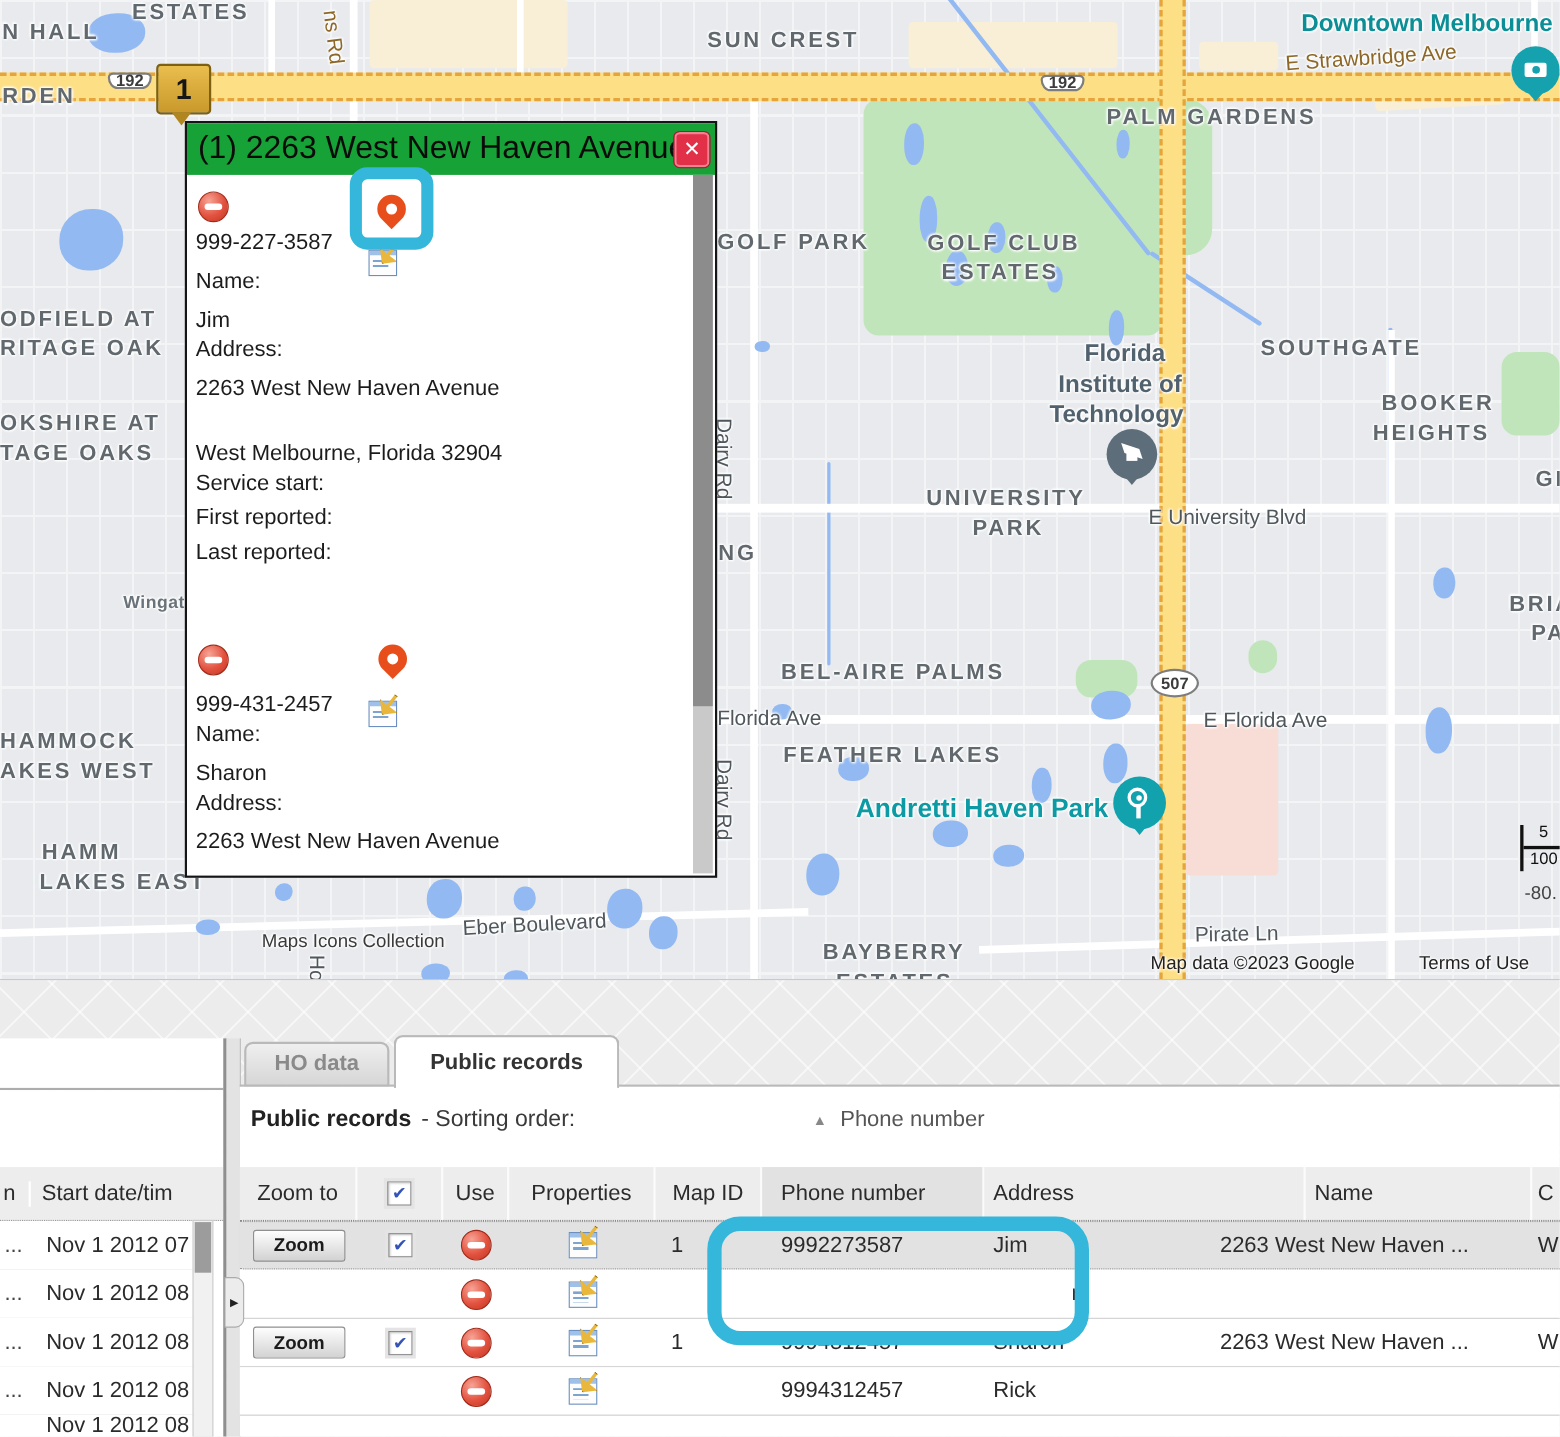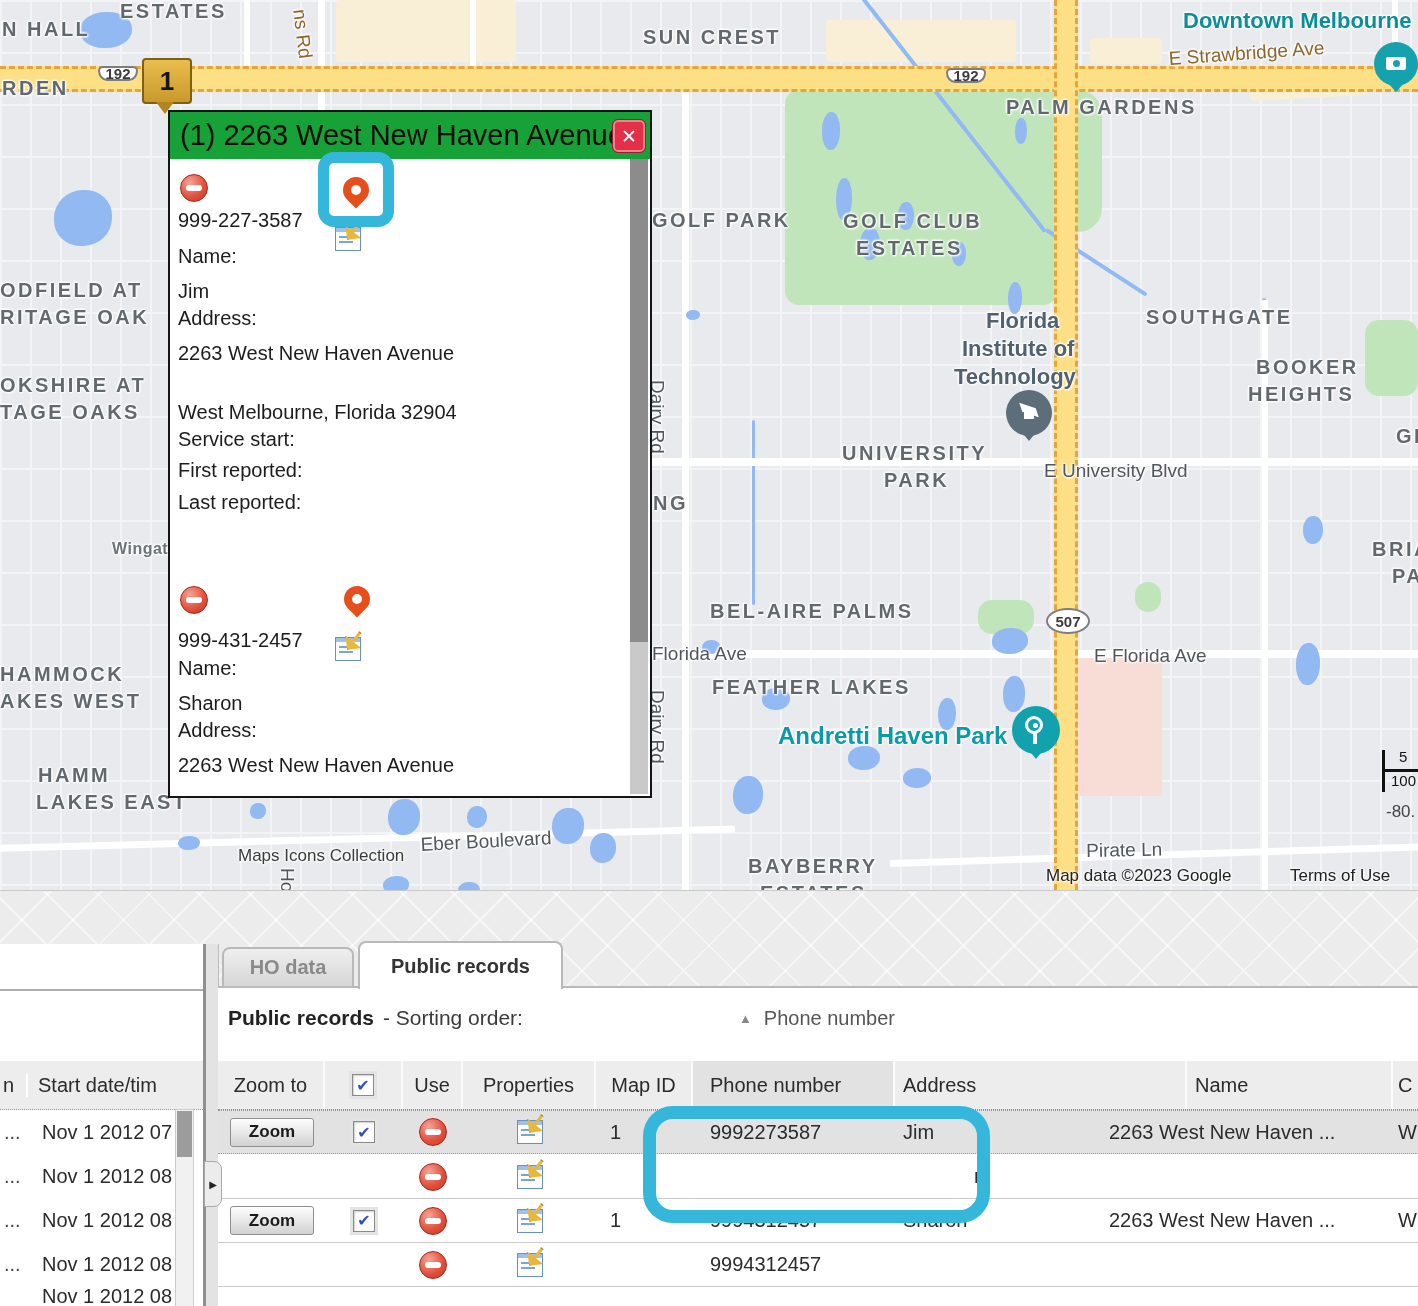--- a/index.html
+++ b/index.html
@@ -452,20 +452,21 @@
         <div class="cell w-zoom"></div>
         <div class="cell w-chk"></div>
         <div class="cell w-use" style="justify-content:center;">
             <div class="minusicon" style="position:relative;"></div>
           </div>
         <div class="cell w-prop" style="justify-content:center;">
             <div class="propicon" style="position:relative;"></div>
           </div>
         <div class="cell w-mid mid-txt"></div>
         <div class="cell w-phone">9994312457</div>
+        <div class="cell w-name">Rick</div>
         <div class="cell w-addr"></div>
         <div class="cell w-city"></div>
       </div>
     </div>
   </div>
 
   <div class="anno" id="anno-menu"></div>
 </div>
 
 </body></html>

